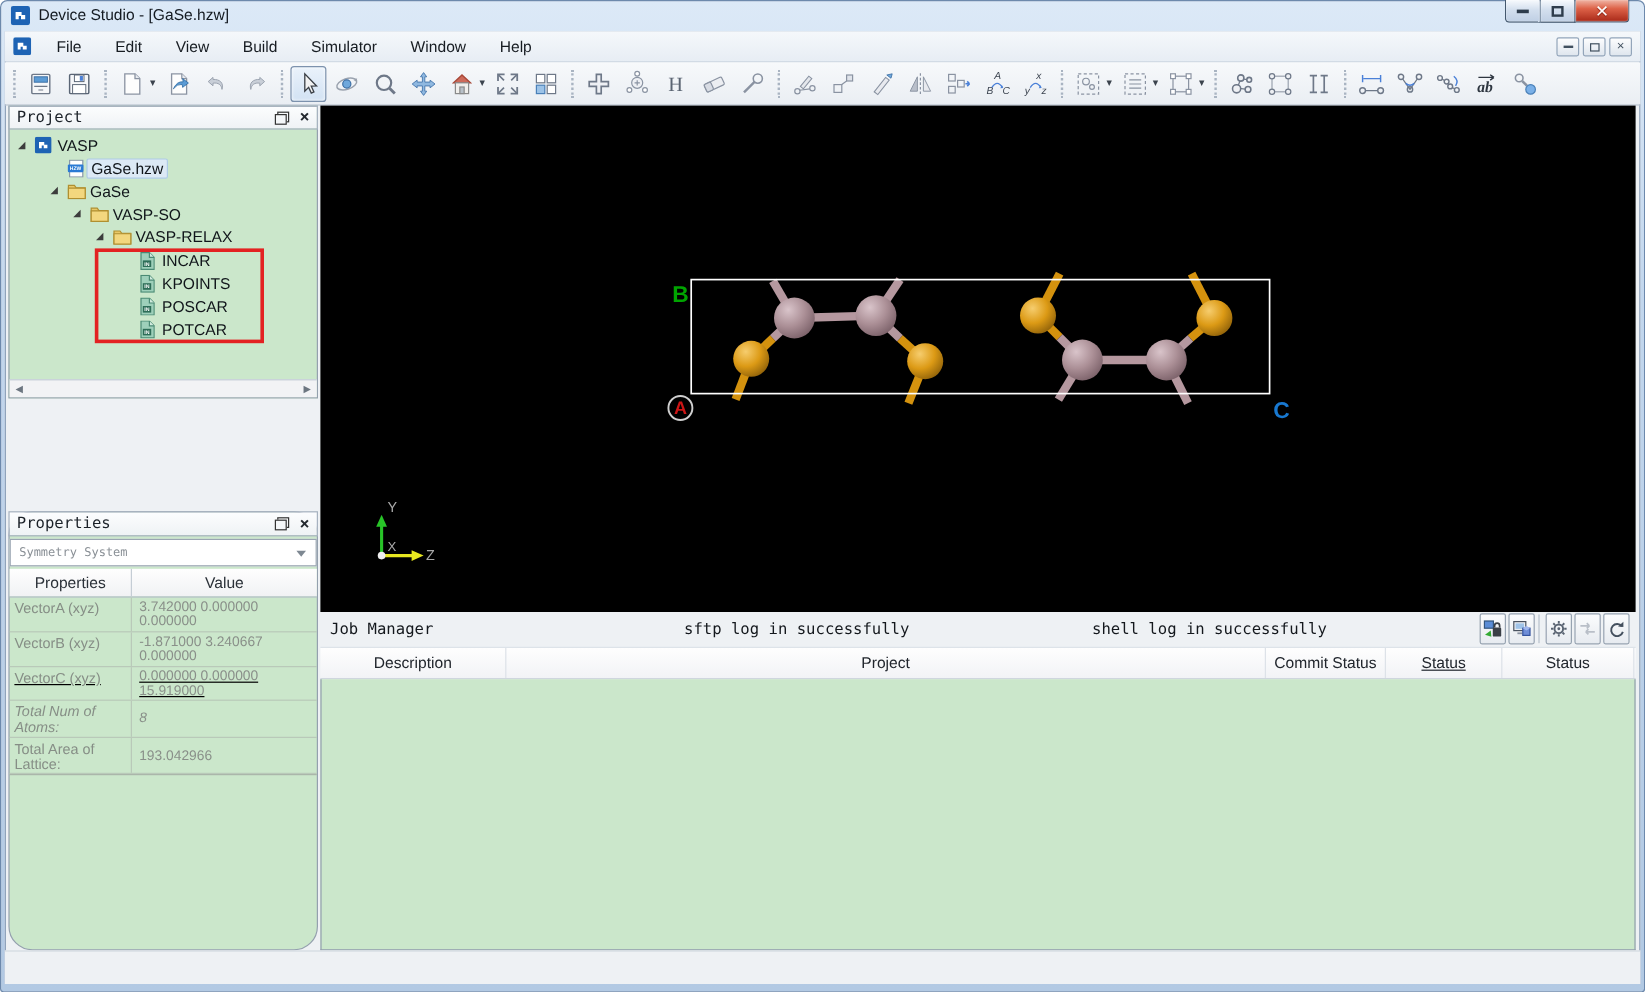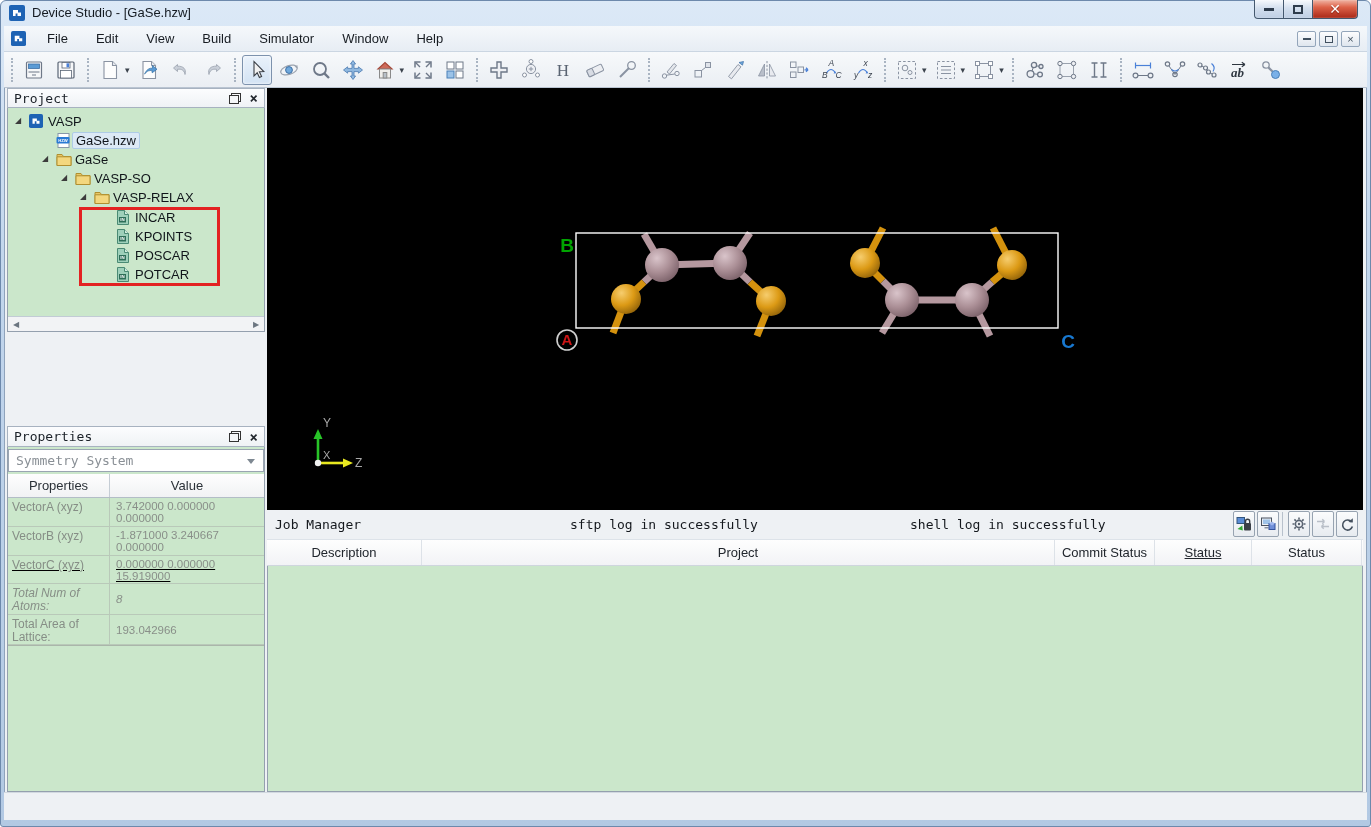--- a/index.html
+++ b/index.html
@@ -75,24 +75,24 @@
   .tree-label { position:absolute; top:2px; font-size:13px; color:#10151a; white-space:nowrap; }
   .tree-label.selected { background:#dcE9f5; border:1px solid #aecbe6; border-radius:2px;
                          margin:-1px -3px; padding:0 3px; }
   .red-box { position:absolute; border:3px solid #e32222; }
   .hscroll { position:absolute; left:0px; bottom:0px; width:256px; height:15px;
              background:#f2f3f5; border-top:1px solid #c2cbd5; display:flex;
              justify-content:space-between; align-items:center; }
   .hs-arrow { width:16px; height:13px; display:flex; align-items:center; justify-content:center;
              font-size:8px; color:#6c7680; }
 
-  #properties-panel { left:7px; top:426px; width:258px; height:366px; }
+  #properties-panel { left:7px; top:426px; width:258px; height:366px;border-radius:20px; }
   .combo { position:absolute; left:0px; top:22px; width:256px; height:23px; background:#fff;
            border:1px solid #9aa5b2; display:flex; align-items:center; padding:0 7px;
-           font-family:"DejaVu Sans Mono","Liberation Mono",monospace; font-size:13px; color:#8a9096; }
+           font-family:"DejaVu Sans Mono","Liberation Mono",monospace; font-size:10px; color:#8a9096; }
   .combo-arrow { position:absolute; right:8px; top:9px; width:0; height:0;
            border-left:4px solid transparent; border-right:4px solid transparent;
            border-top:5px solid #7e8892; }
   .ptable { position:absolute; left:0px; top:47px; width:256px; border-bottom:1px solid #aab6aa; }
   .ptable-head { display:flex; height:24px; background:linear-gradient(#fefefe,#f1f2f4);
            border-bottom:1px solid #b3bdc7; }
   .ptable-head div { font-size:13px; color:#2b3138; display:flex; align-items:center; justify-content:center; }
   .ph-col1 { width:102px; border-right:1px solid #c5cdd5; }
   .ph-col2 { flex:1;text-align:center; }
   .prow { display:flex; border-bottom:1px solid #b9c9b9; }

